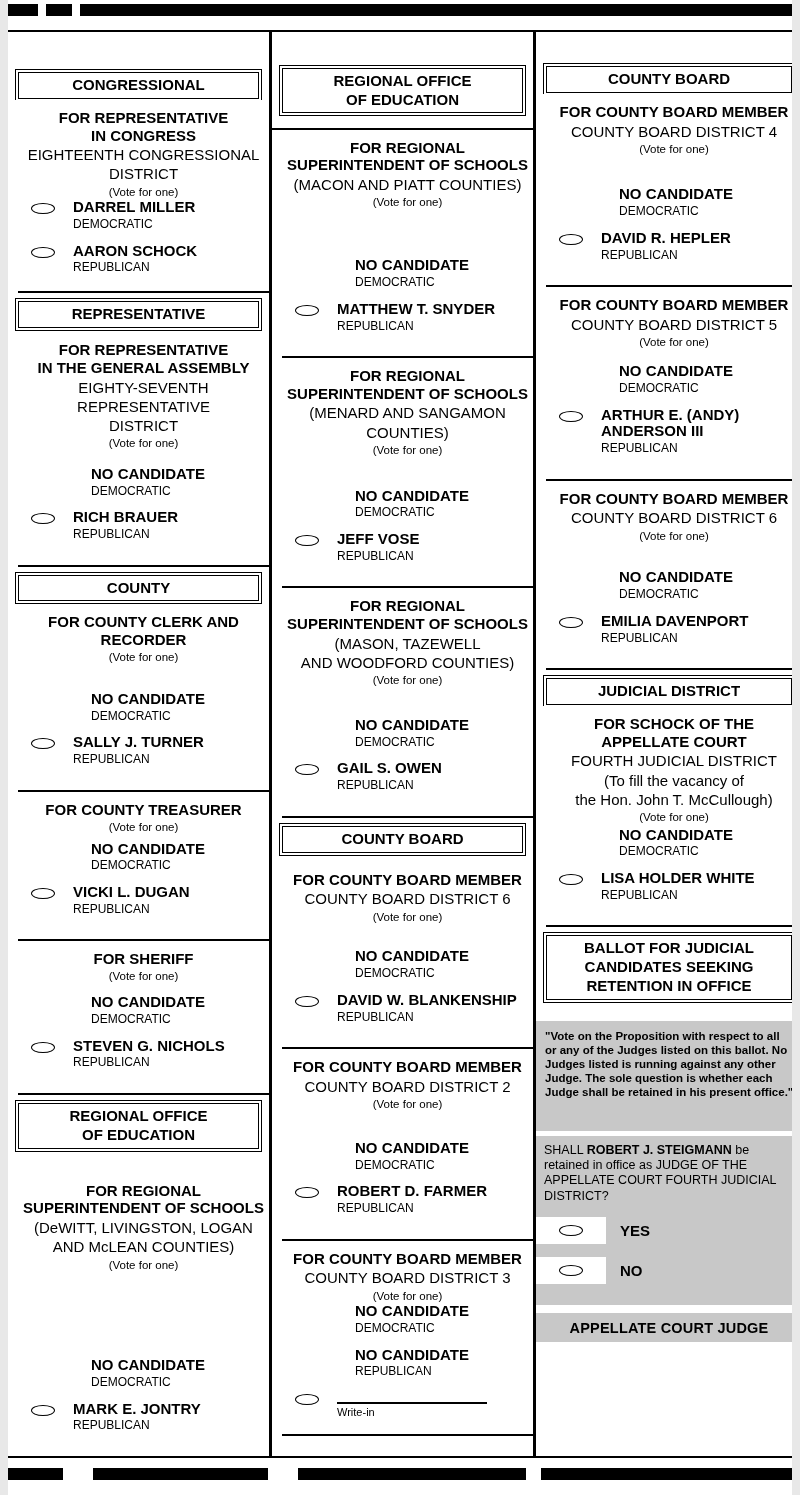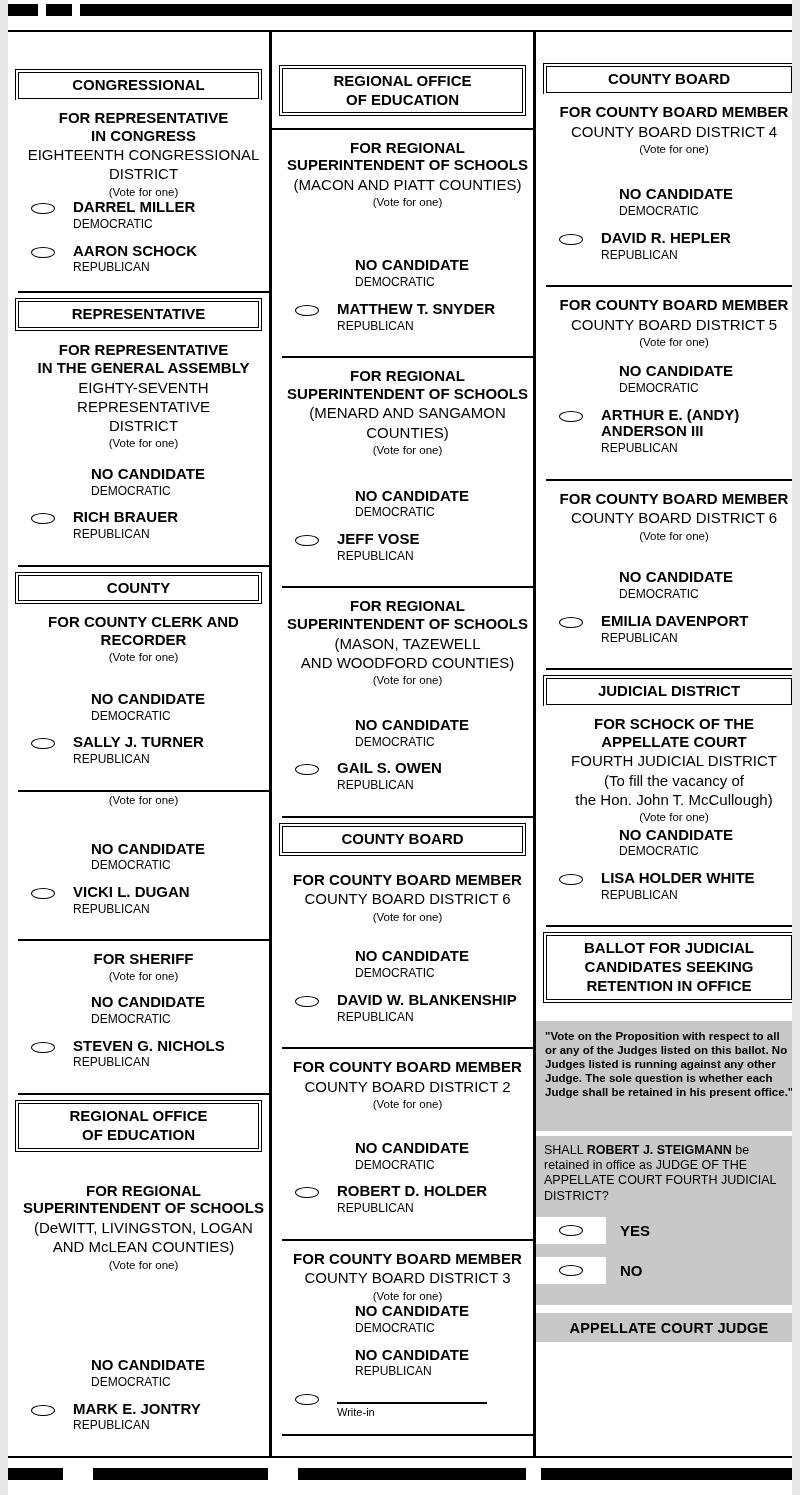--- a/index.html
+++ b/index.html
@@ -180,20 +180,23 @@
             <div class="cand">
               <div class="oval"></div>
               <div class="cand-text">
                 <div class="cand-name">SALLY J. TURNER</div>
                 <div class="cand-party">REPUBLICAN</div>
               </div>
             </div>
           </div>
         </div>
         <div class="sec sec-contest line" style="height: 150px;">
+          <div class="c-title">
+            <div class="ct-line">FOR COUNTY TREASURER</div>
+          </div>
           <div class="c-note">(Vote for one)</div>
           <div class="cands">
             <div class="cand no-oval">
               <div class="cand-text">
                 <div class="cand-name">NO CANDIDATE</div>
                 <div class="cand-party">DEMOCRATIC</div>
               </div>
             </div>
             <div class="cand">
               <div class="oval"></div>
@@ -388,21 +391,21 @@
           <div class="cands">
             <div class="cand no-oval">
               <div class="cand-text">
                 <div class="cand-name">NO CANDIDATE</div>
                 <div class="cand-party">DEMOCRATIC</div>
               </div>
             </div>
             <div class="cand">
               <div class="oval"></div>
               <div class="cand-text">
-                <div class="cand-name">ROBERT D. HOLDER</div>
+                <div class="cand-name">ROBERT D. FARMER</div>
                 <div class="cand-party">REPUBLICAN</div>
               </div>
             </div>
           </div>
         </div>
         <div class="sec sec-contest line" style="height: 196px;">
           <div class="c-title">
             <div class="ct-line">FOR COUNTY BOARD MEMBER</div>
           </div>
           <div class="c-district">

